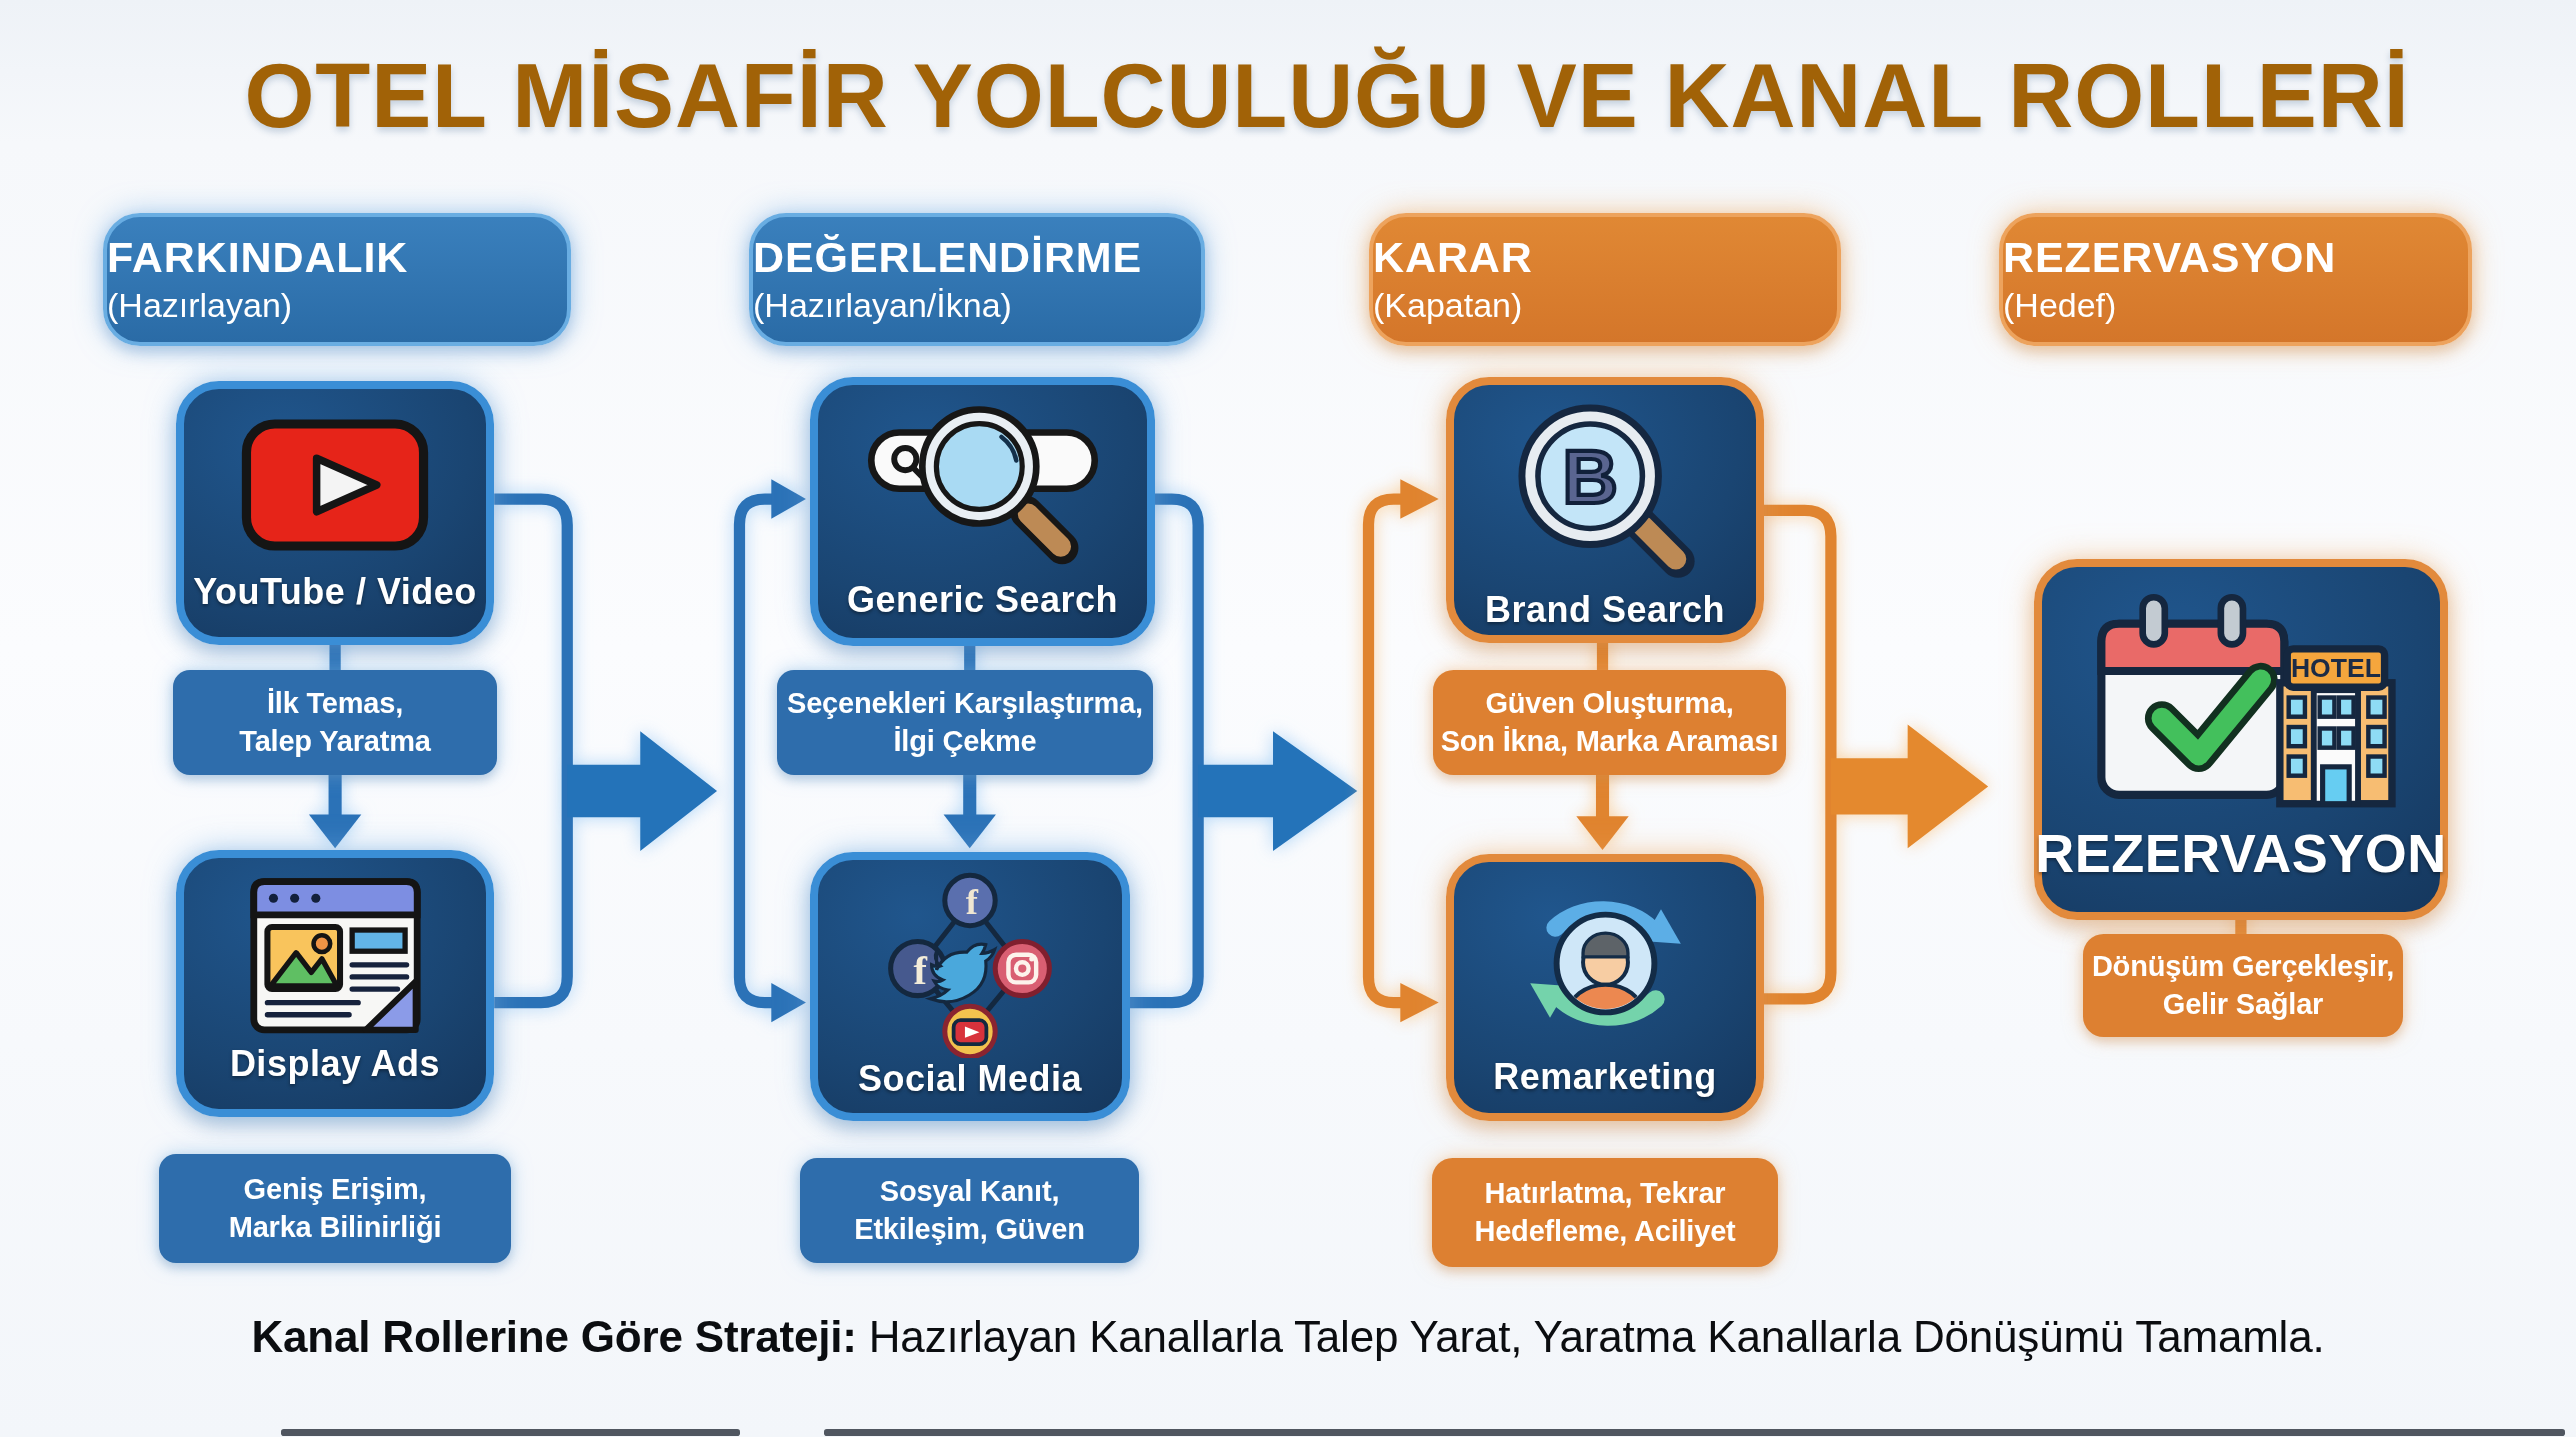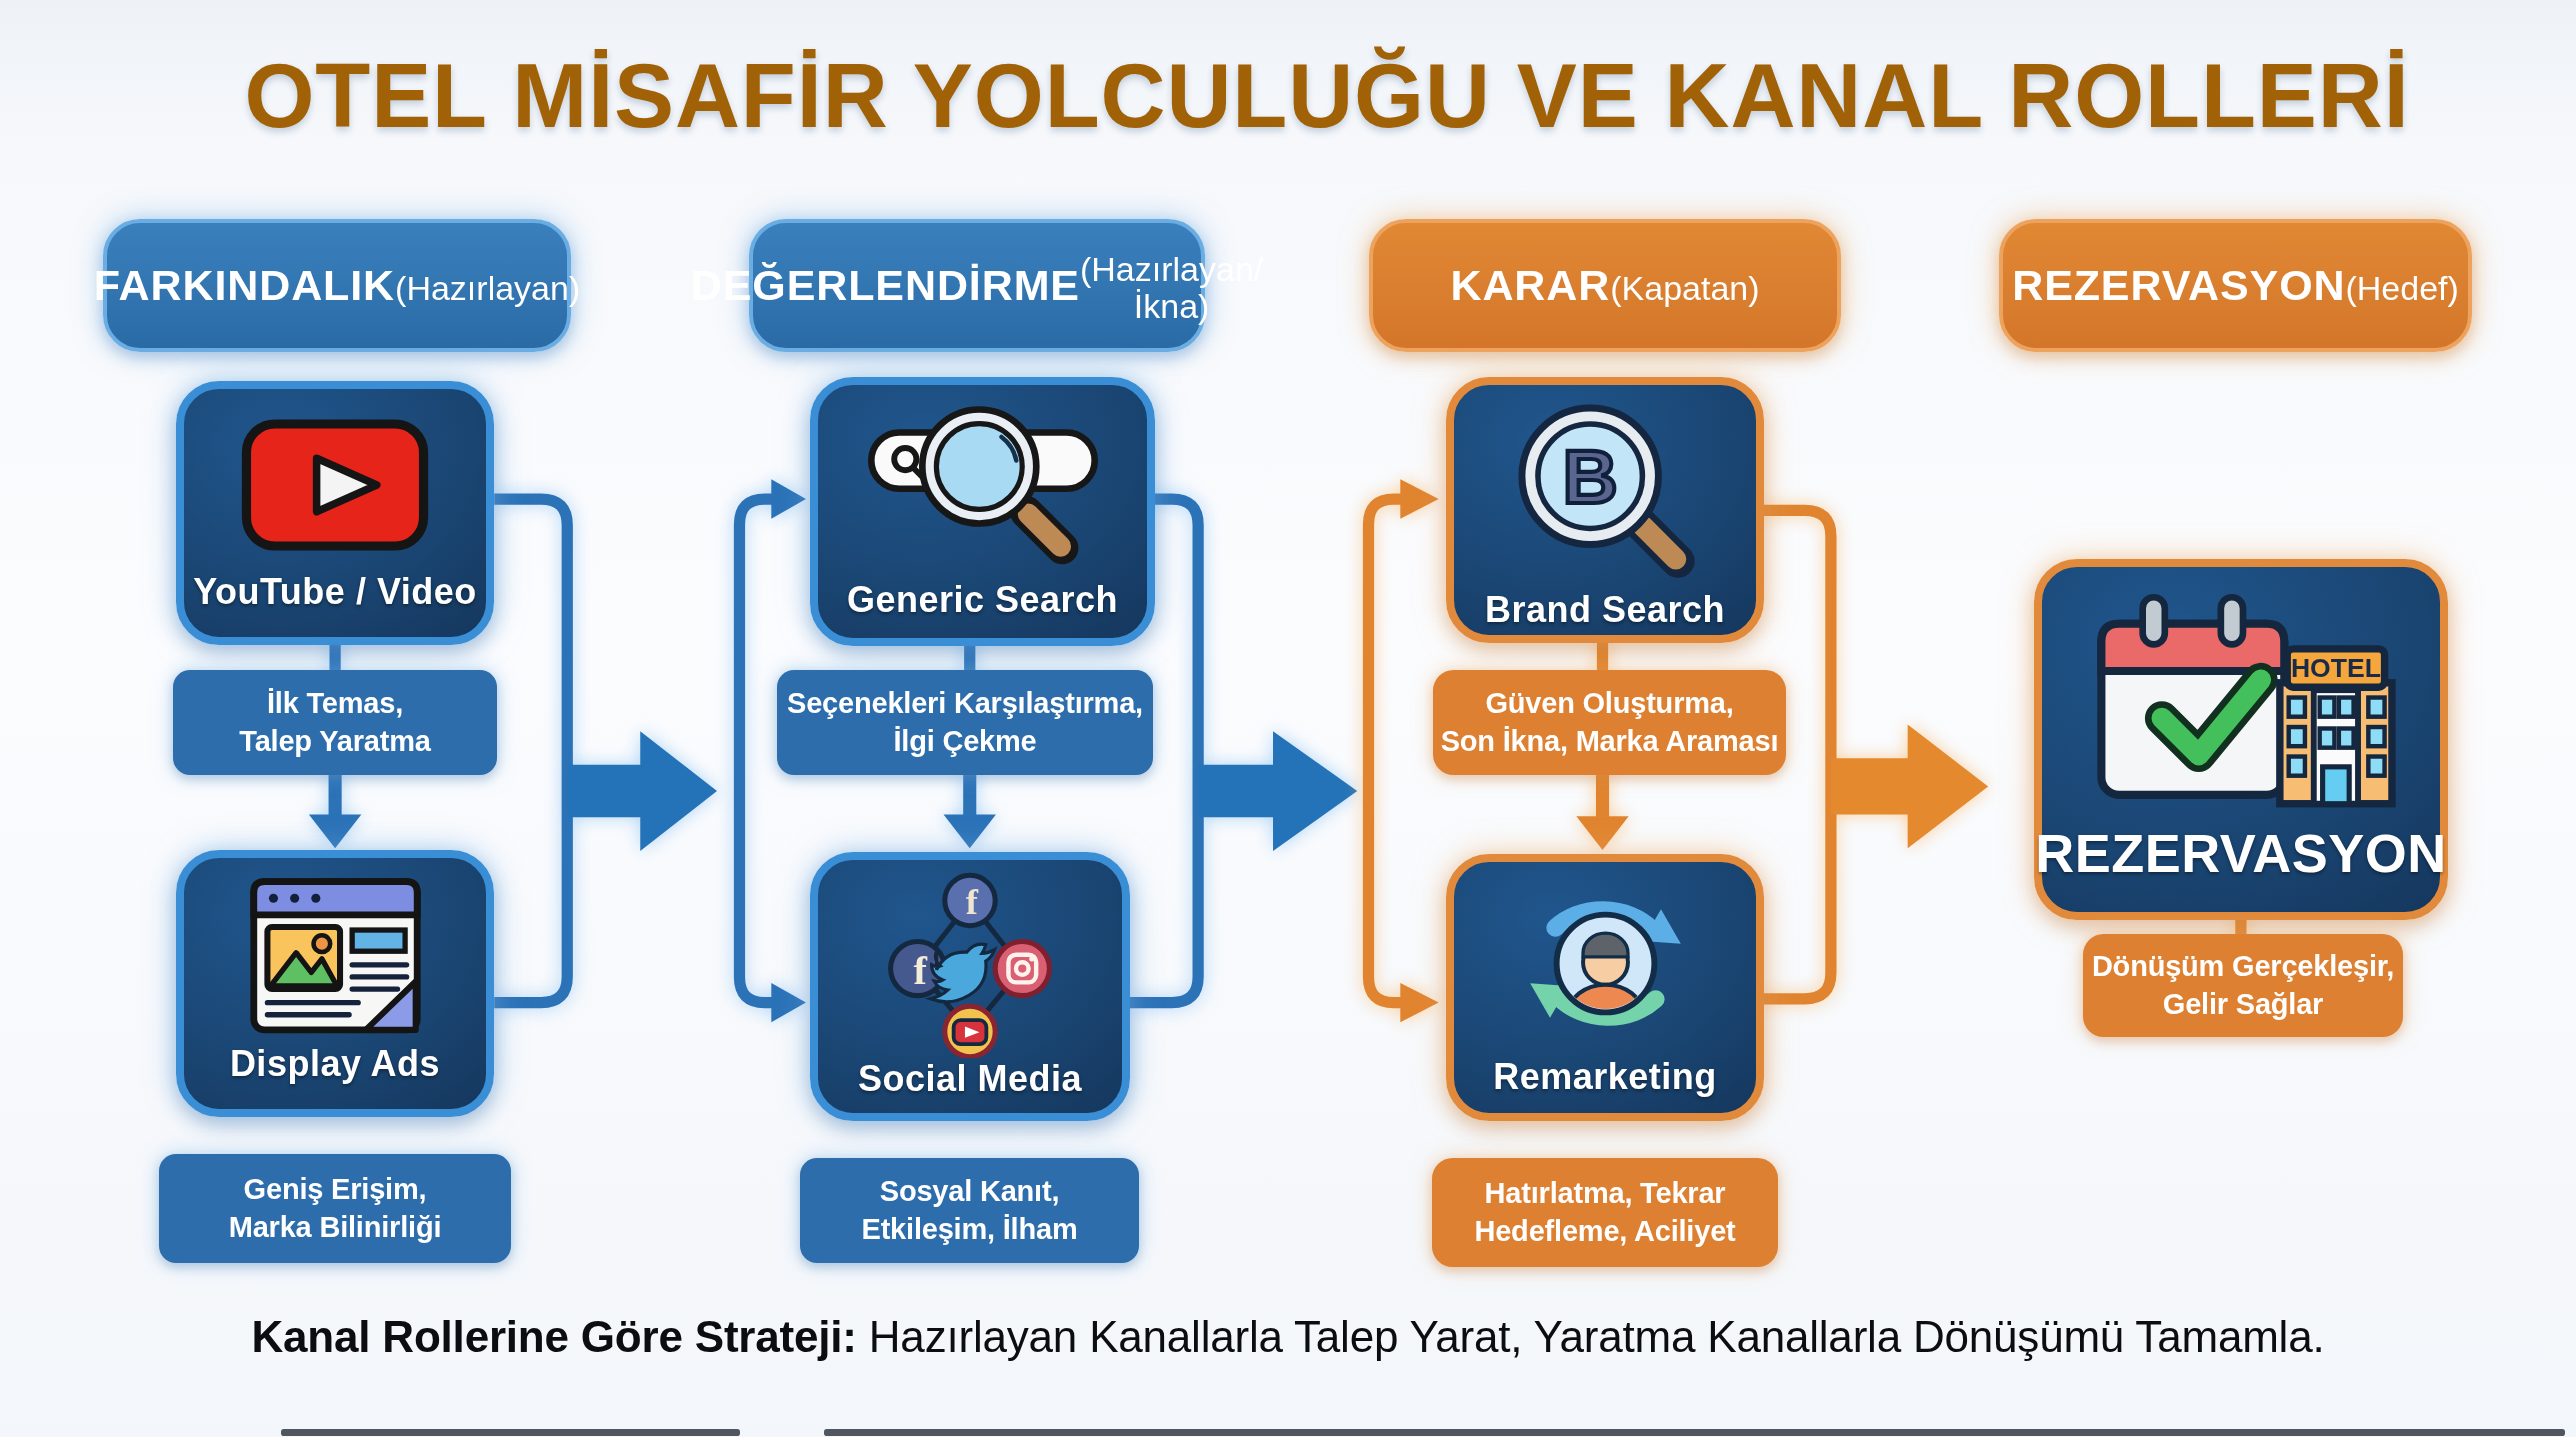--- a/index.html
+++ b/index.html
@@ -12,22 +12,22 @@
   #canvas{position:absolute;inset:0;}
   .page-title{
     position:absolute;top:45px;left:0;width:100%;
     text-align:center;font-size:90px;font-weight:800;letter-spacing:0.9px;
     color:#a16207;text-shadow:0 3.7px 7.5px rgba(25,70,120,.22);
     margin:0;
     padding-left:39px;
   }
   .pill{
     position:absolute;height:133px;border-radius:37px;
-    display:flex;flex-direction:row;align-items:center;justify-content:center;
-    color:#fff;text-align:center;box-sizing:border-box;margin-top:6px;
+    display:flex;flex-direction:column;align-items:flex-start;justify-content:center;
+    color:#fff;text-align:center;box-sizing:border-box;
   }
   .pill.blue{
     background:linear-gradient(180deg,#3a80bd 0%,#2a6ba6 100%);
     border:4.7px solid #69ade2;
     box-shadow:0 0 28px rgba(130,185,235,.65),0 5.6px 13px rgba(40,90,150,.25);
   }
   .pill.orange{
     background:linear-gradient(180deg,#e08834 0%,#d4762a 100%);
     border:4.7px solid #eda35d;
     box-shadow:0 0 28px rgba(244,176,105,.6),0 5.6px 13px rgba(160,90,30,.25);
@@ -263,21 +263,21 @@
   <div class="caption blue" style="left:159px;top:1154px;width:352px;height:109px;">
     <span>Geniş Erişim,</span>
     <span>Marka Bilinirliği</span>
   </div>
   <div class="caption blue" style="left:777px;top:670px;width:376px;height:105px;">
     <span>Seçenekleri Karşılaştırma,</span>
     <span>İlgi Çekme</span>
   </div>
   <div class="caption blue" style="left:800px;top:1158px;width:339px;height:105px;">
     <span>Sosyal Kanıt,</span>
-    <span>Etkileşim, İlham</span>
+    <span>Etkileşim, Güven</span>
   </div>
   <div class="caption orange" style="left:1425px;top:670px;width:353px;height:105px;margin-left:8px;">
     <span>Güven Oluşturma,</span>
     <span>Son İkna, Marka Araması</span>
   </div>
   <div class="caption orange" style="left:1432px;top:1158px;width:346px;height:109px;">
     <span>Hatırlatma, Tekrar</span>
     <span>Hedefleme, Aciliyet</span>
   </div>
   <div class="caption orange" style="left:2083px;top:934px;width:320px;height:103px;">

